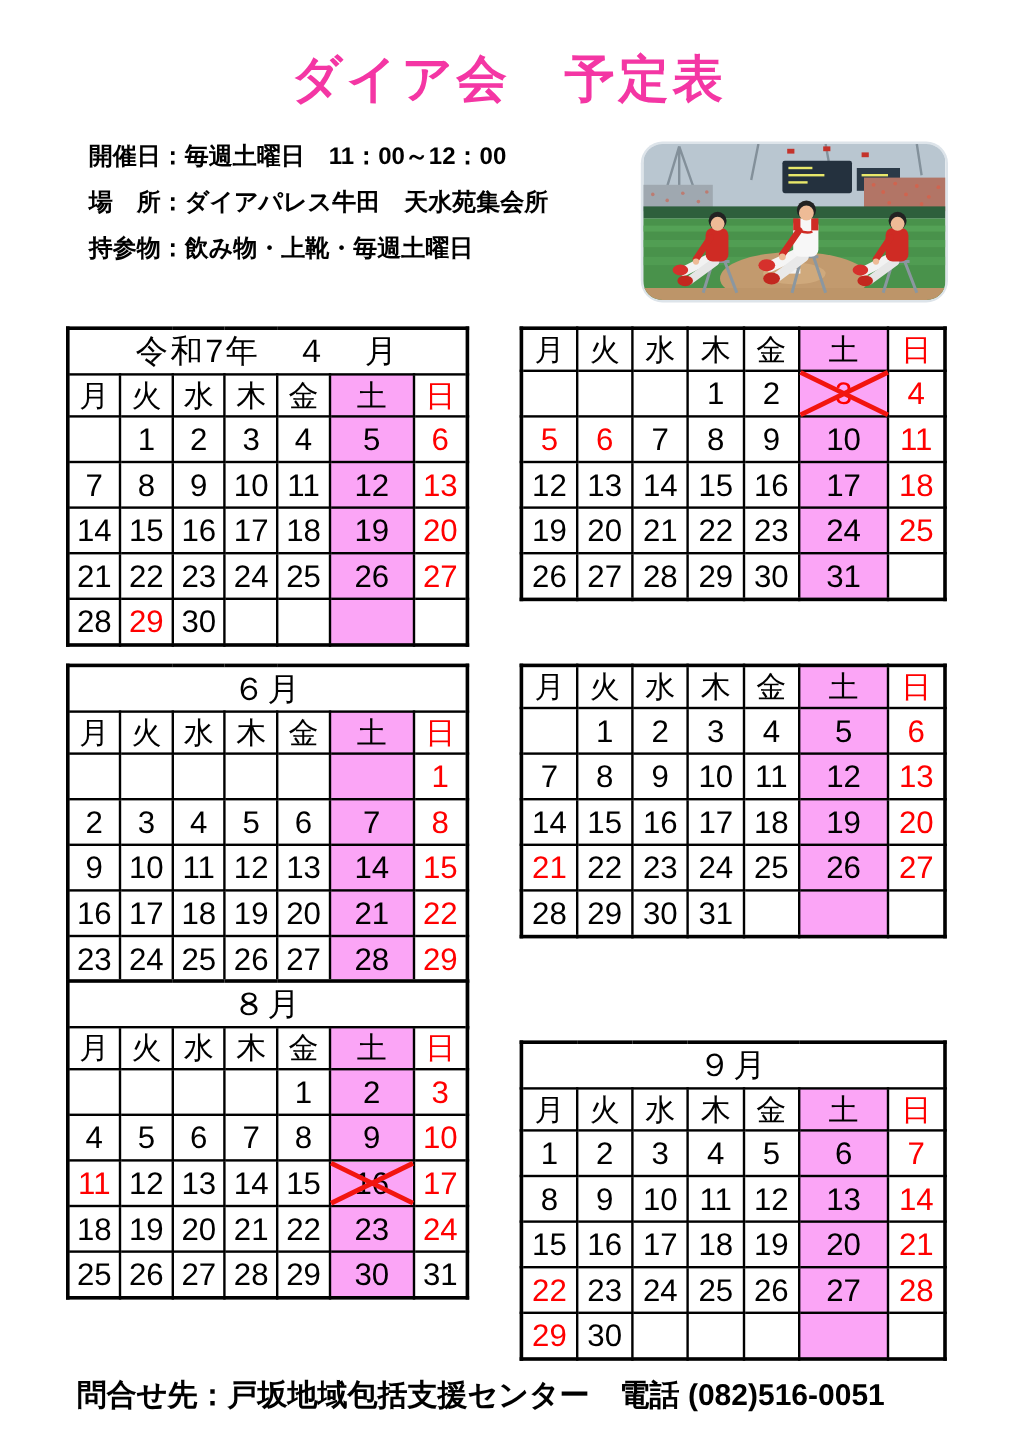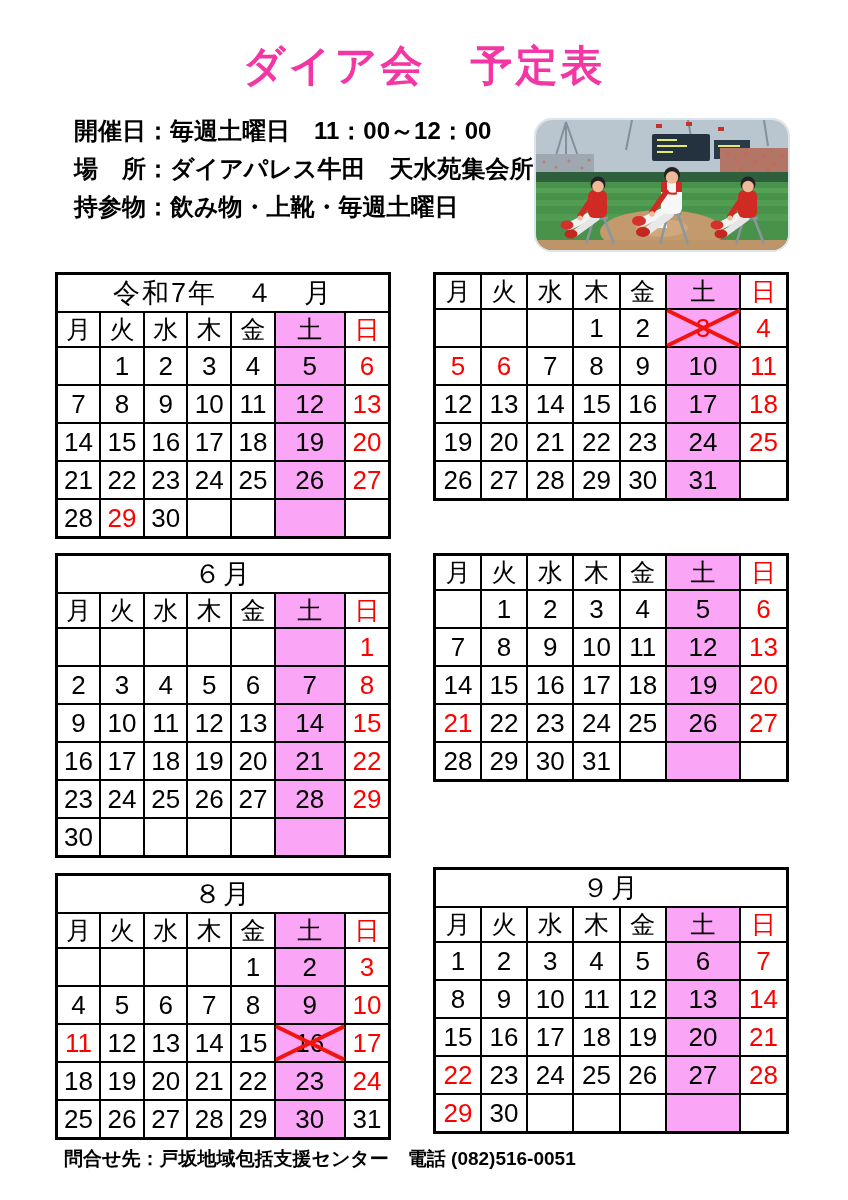--- a/index.html
+++ b/index.html
@@ -1,20 +1,20 @@
 <!DOCTYPE html>
 <html><head>
 <meta charset="utf-8">
 <style>
   html,body{margin:0;padding:0;background:#fff;}
   .page{position:relative;width:848px;height:1200px;background:#fff;overflow:hidden;
         font-family:"Liberation Sans","DejaVu Sans",sans-serif;color:#000;}
   .title{position:absolute;left:0;top:38px;width:100%;margin:0;text-align:center;
          font-size:42px;font-weight:bold;letter-spacing:3px;color:#f436a4;}
-  .info{position:absolute;left:74px;top:112px;font-size:24px;font-weight:bold;line-height:38px;}
+  .info{position:absolute;left:74px;top:112px;font-size:20px;font-weight:bold;line-height:38px;}
   .info div{white-space:pre;}
   .photo{position:absolute;left:536px;top:120px;width:252px;height:130px;border-radius:16px;
          overflow:hidden;box-shadow:0 0 0 2px #dde4ea;}
   .photo svg{display:block;}
   table.cal{position:absolute;border-collapse:collapse;table-layout:fixed;background:#fff;
             border:3px solid #000;}
   .cal td{border:2px solid #000;text-align:center;padding:0;overflow:visible;}
   .cal-title{height:36px;font-size:27px;letter-spacing:2px;font-weight:normal;}
   .wd{height:32px;font-size:25px;}
   .day{height:36px;font-size:26px;}
@@ -23,23 +23,23 @@
   .red{color:#ff0000;}
   .crossed{position:relative;}
   .crossed::before,.crossed::after{content:"";position:absolute;left:-6%;top:calc(50% - 2px);
       width:112%;height:4px;background:#f2150f;}
   .crossed::before{transform:rotate(26deg);}
   .crossed::after{transform:rotate(-26deg);}
   .cal0{left:55px;top:272px;width:336px;}
   .cal1{left:433px;top:272px;width:356px;}
   .cal2{left:55px;top:553px;width:336px;}
   .cal3{left:433px;top:553px;width:356px;}
-  .cal4{left:55px;top:873px;width:336px;}
+  .cal4{left:55px;top:816px;width:336px;}
   .cal5{left:433px;top:867px;width:356px;}
-  .footer{position:absolute;left:64px;top:1146px;font-size:19px;font-weight:bold;white-space:pre;}
+  .footer{position:absolute;left:64px;top:1146px;font-size:25px;font-weight:bold;white-space:pre;}
 </style>
 </head>
 <body>
 
 <div class="page">
 
   <h1 class="title">ダイア会　予定表</h1>
 
   <div class="info">
     <div>開催日：毎週土曜日　11：00～12：00</div>

